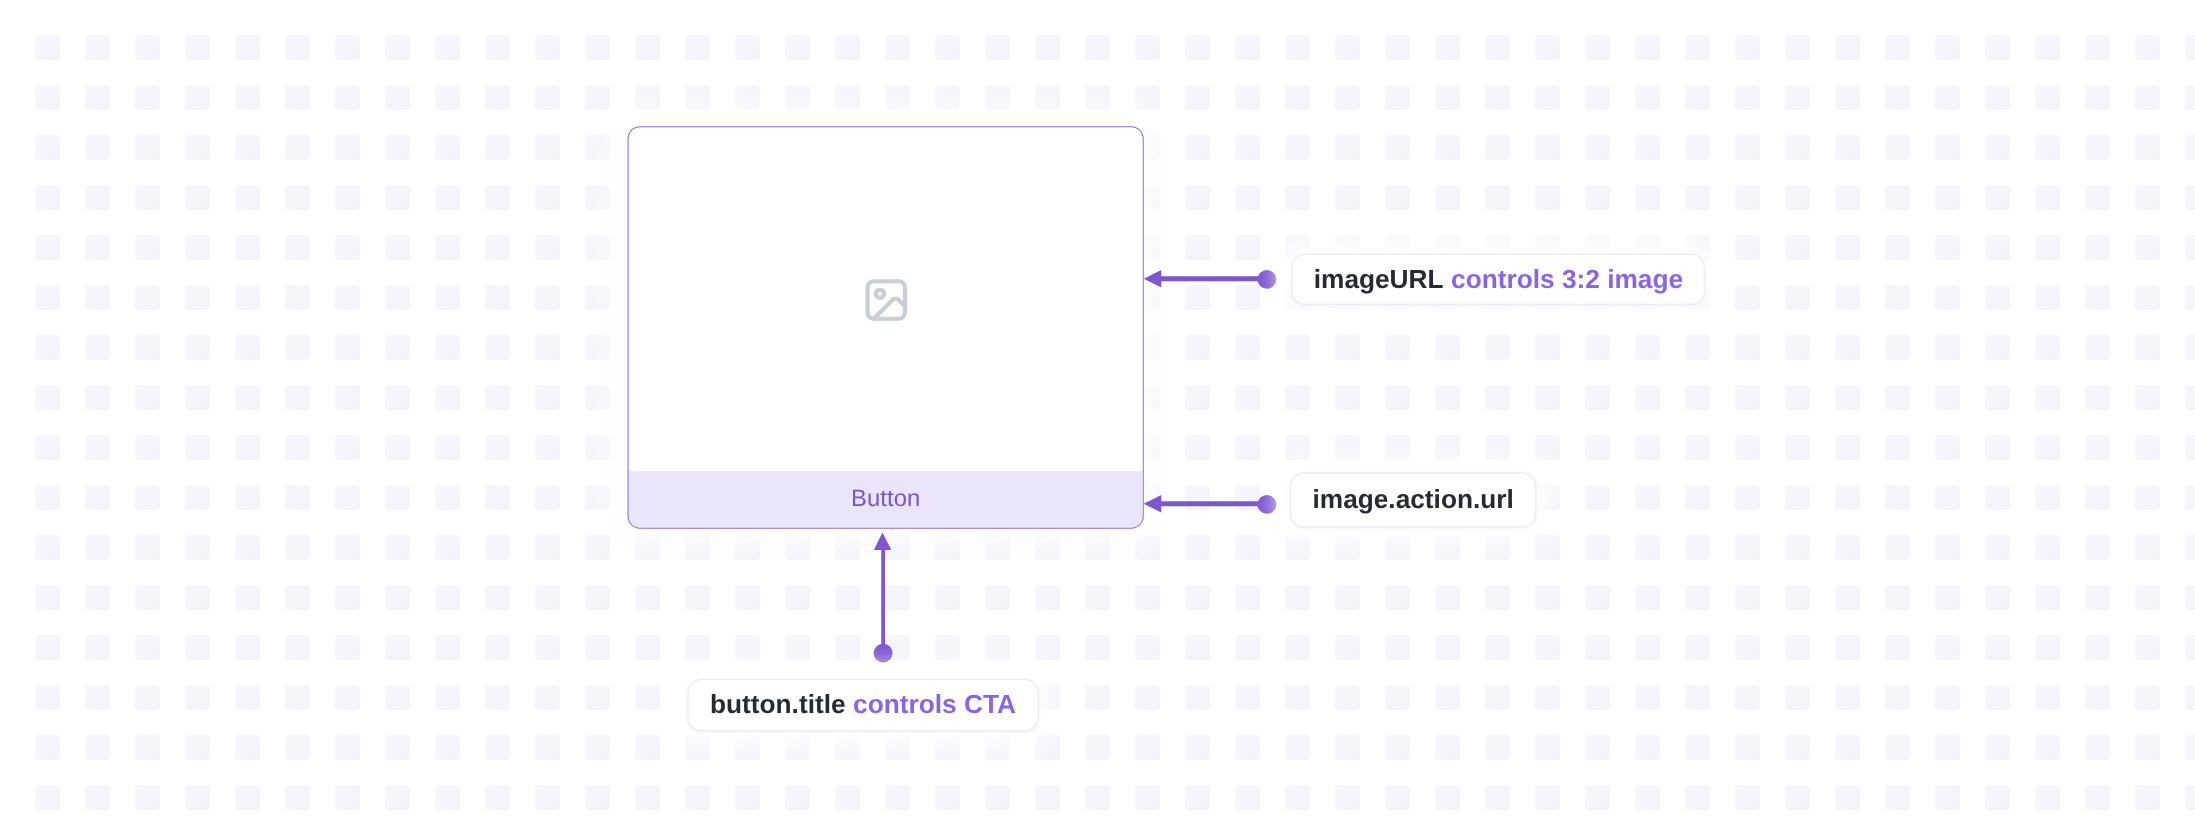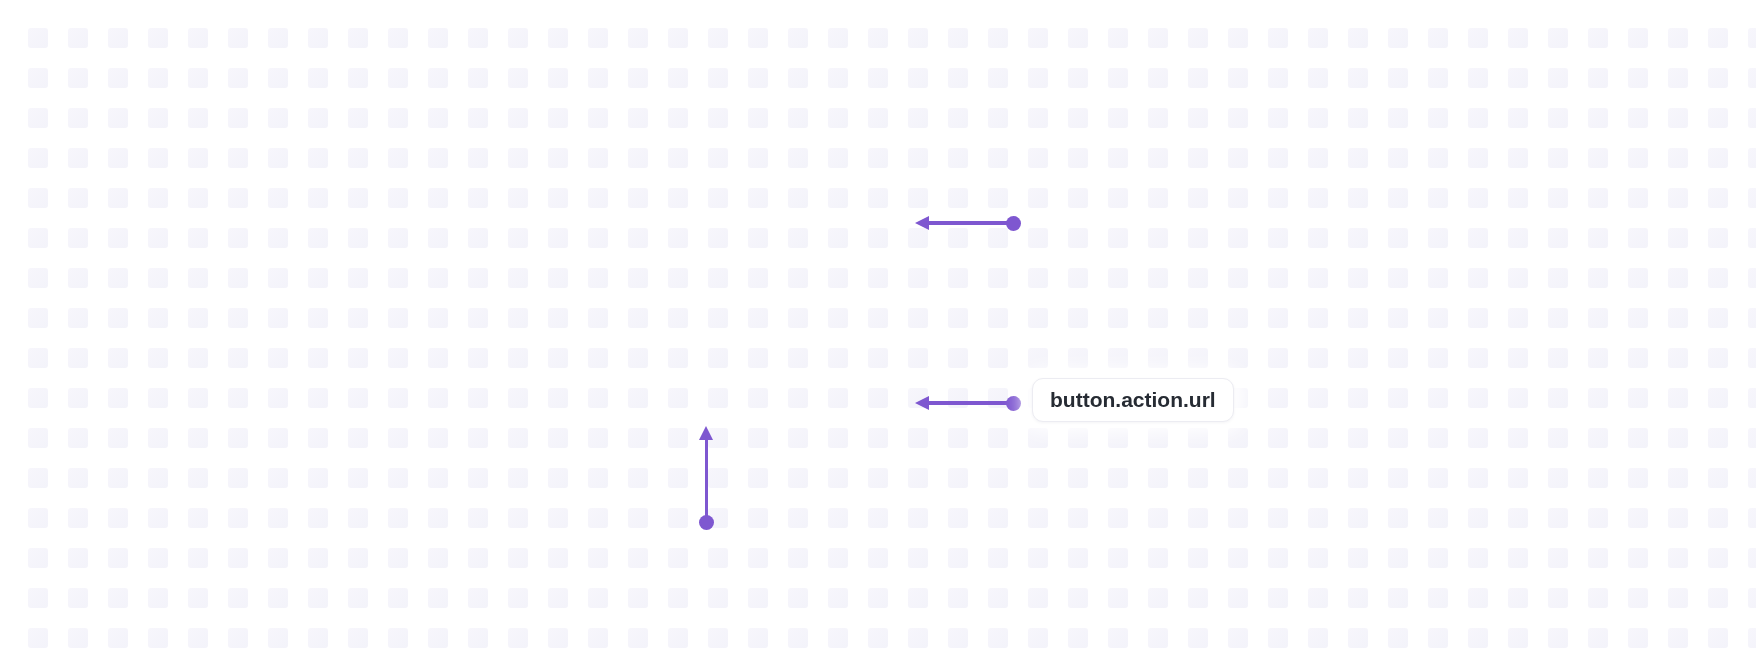--- a/index.html
+++ b/index.html
@@ -837,38 +837,60 @@
       <div class="grid-sq" style="left: 1440px; top: 600px;"></div>
       <div class="grid-sq" style="left: 1480px; top: 600px;"></div>
       <div class="grid-sq" style="left: 1520px; top: 600px;"></div>
       <div class="grid-sq" style="left: 1560px; top: 600px;"></div>
       <div class="grid-sq" style="left: 1600px; top: 600px;"></div>
       <div class="grid-sq" style="left: 1640px; top: 600px;"></div>
       <div class="grid-sq" style="left: 1680px; top: 600px;"></div>
       <div class="grid-sq" style="left: 1720px; top: 600px;"></div>
     </div>
 
+  <div class="card">
+    <div class="card-image-area">
+      <span>
+        <svg width="40" height="40" viewBox="0 0 24 24" fill="none" stroke="#c8cdd6" stroke-width="2" stroke-linecap="round" stroke-linejoin="round">
+          <rect x="3" y="3" width="18" height="18" rx="3"></rect>
+          <circle cx="9" cy="9" r="2"></circle>
+          <path d="m21 15-3.086-3.086a2 2 0 0 0-2.828 0L6 21"></path>
+        </svg>
+      </span>
+    </div>
+    <button class="card-button">
+      <span class="card-button-label">Button</span>
+    </button>
+  </div>
 
   <div>
     <div class="arrow-head-left" style="left:915px; top:215.5px;"></div>
     <div class="arrow-line-h" style="left:926px; top:221.2px; width:87px;"></div>
     <div class="arrow-dot" style="left:1005.5px; top:215.5px;"></div>
   </div>
 
   <div>
     <div class="arrow-head-left" style="left:915px; top:395.5px;"></div>
     <div class="arrow-line-h" style="left:926px; top:401.2px; width:87px;"></div>
     <div class="arrow-dot" style="left:1005.5px; top:395.5px;"></div>
   </div>
 
   <div>
     <div class="arrow-head-up" style="left:699px; top:426px;"></div>
     <div class="arrow-line-v" style="left:704.7px; top:437px; height:85px;"></div>
     <div class="arrow-dot" style="left:699px; top:514.5px;"></div>
   </div>
 
+  <div class="pill" style="left:1033px; top:203px; height:41px;">
+    <span class="bold-part">imageURL</span>
+    <span class="colored-part">controls 3:2 image</span>
+  </div>
 
   <div class="pill" style="left:1032px; top:378px; height:44px;">
-    <span class="bold-part">button.action.url</span>
+    <span class="bold-part">image.action.url</span>
   </div>
 
+  <div class="pill" style="left:550px; top:543px;">
+    <span class="bold-part">button.title</span>
+    <span class="colored-part">controls CTA</span>
+  </div>
 
 </div>
 
 </body></html>

